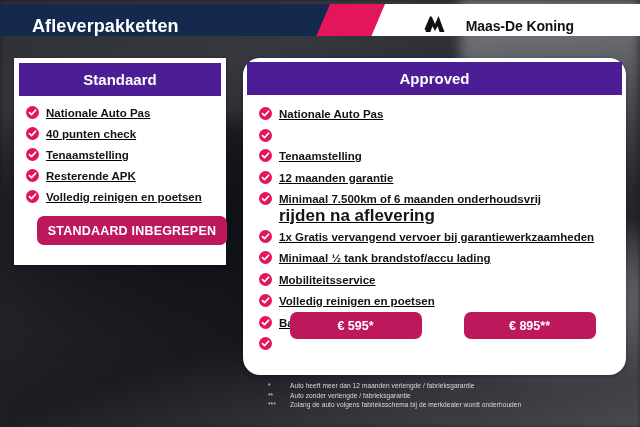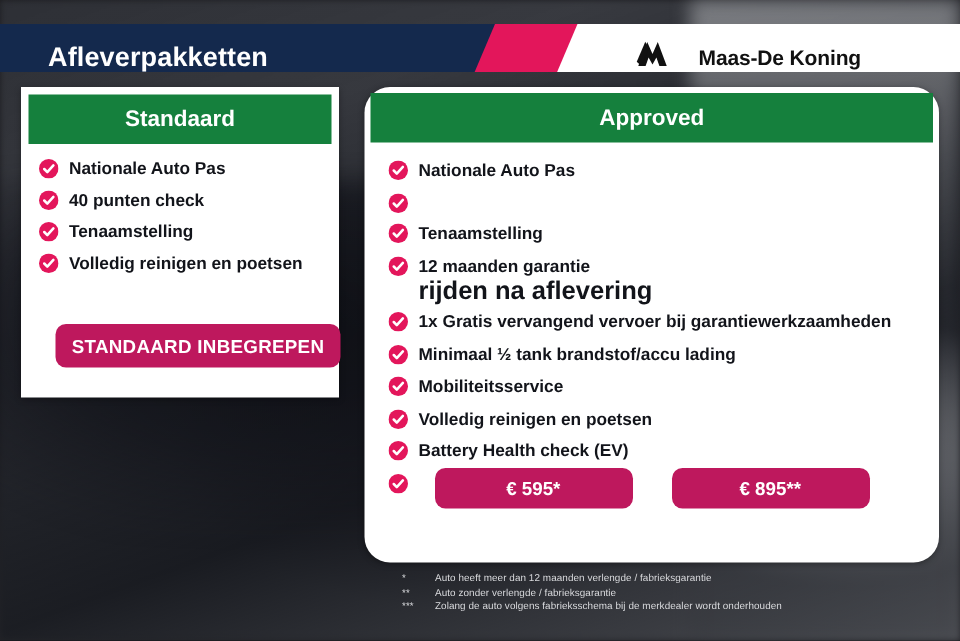--- a/index.html
+++ b/index.html
@@ -47,21 +47,21 @@
     filter: blur(6px);
   }
   .bg-veil {
     position: absolute; inset: 0;
     background: linear-gradient(180deg, rgba(40,42,48,0.12) 0%, rgba(30,32,38,0.30) 60%, rgba(45,47,52,0.45) 100%);
   }
 
   
   .header {
     position: absolute;
-    left: 0; top: 16px;
+    left: 0; top: 4px;
     width: 640px; height: 32px;
     background: #14294d;
     overflow: hidden;
   }
   .header-pink {
     position: absolute;
     top: 0; left: 330px;
     width: 120px; height: 44px;
     background: #e3165b;
     transform: skewX(-23deg);
@@ -107,33 +107,34 @@
   
   .card {
     position: absolute;
     background: #ffffff;
     box-shadow: 0 1px 4px rgba(0,0,0,0.35);
   }
   .card-left  { left: 14px;  top: 58px; width: 212px; height: 207px; }
   .card-right { left: 243px; top: 58px; width: 383px; height: 317px; border-radius: 17px; }
 
   .card-head {
-    background: #15803d;
+    background: #4c1d95;
     color: #ffffff;
     font-size: 15px;
     font-weight: bold;
     text-align: center;
     height: 33px;
     line-height: 33px;
     margin: 4px 4px 0 4px;
   }
   .card-left .card-head { margin: 5px 5px 0 5px; }
 
   .card-body {
     padding: 10px 12px 0 12px;
+    text-decoration: underline;
   }
   .card-right .card-body { padding: 12px 14px 0 16px; }
 
   ul.features {
     list-style: none;
     margin: 0;
     padding: 0;
   }
   ul.features li {
     display: flex;
@@ -179,20 +180,21 @@
     position: absolute;
     left: 0; right: 0; bottom: 36px;
     display: flex;
     justify-content: center;
     gap: 26px;
   }
   .btn-price {
     width: 132px; height: 27px;
     font-size: 12.5px;
     line-height: 27px;
+    margin-left: 16px;
   }
 
   
   .footnotes {
     position: absolute;
     left: 268px; top: 381px;
     color: #d9dadd;
     font-size: 6.6px;
     line-height: 9.6px;
     letter-spacing: 0.05px;
@@ -257,20 +259,29 @@
           </span>
           <span class="feat-text">Tenaamstelling</span>
         </li>
         <li>
           <span class="check">
             <svg width="13" height="13" viewBox="0 0 16 16">
                 <circle cx="8" cy="8" r="8" fill="#e3165b"></circle>
                 <path d="M4.3 8.2 L6.8 10.7 L11.8 5.2" stroke="#ffffff" stroke-width="2.1" fill="none" stroke-linecap="round" stroke-linejoin="round"></path>
               </svg>
           </span>
+          <span class="feat-text">Resterende APK</span>
+        </li>
+        <li>
+          <span class="check">
+            <svg width="13" height="13" viewBox="0 0 16 16">
+                <circle cx="8" cy="8" r="8" fill="#e3165b"></circle>
+                <path d="M4.3 8.2 L6.8 10.7 L11.8 5.2" stroke="#ffffff" stroke-width="2.1" fill="none" stroke-linecap="round" stroke-linejoin="round"></path>
+              </svg>
+          </span>
           <span class="feat-text">Volledig reinigen en poetsen</span>
         </li>
       </ul>
     </div>
     <button class="btn btn-standaard">STANDAARD INBEGREPEN</button>
   </div>
 
   <div class="card card-right">
     <div class="card-head">Approved</div>
     <div class="card-body">
@@ -303,20 +314,29 @@
         </li>
         <li>
           <span class="check">
             <svg width="13" height="13" viewBox="0 0 16 16">
                 <circle cx="8" cy="8" r="8" fill="#e3165b"></circle>
                 <path d="M4.3 8.2 L6.8 10.7 L11.8 5.2" stroke="#ffffff" stroke-width="2.1" fill="none" stroke-linecap="round" stroke-linejoin="round"></path>
               </svg>
           </span>
           <span class="feat-text">12 maanden garantie</span>
         </li>
+        <li>
+          <span class="check">
+            <svg width="13" height="13" viewBox="0 0 16 16">
+                <circle cx="8" cy="8" r="8" fill="#e3165b"></circle>
+                <path d="M4.3 8.2 L6.8 10.7 L11.8 5.2" stroke="#ffffff" stroke-width="2.1" fill="none" stroke-linecap="round" stroke-linejoin="round"></path>
+              </svg>
+          </span>
+          <span class="feat-text">Minimaal 7.500km of 6 maanden onderhoudsvrij</span>
+        </li>
       </ul>
       <div class="feat-cont">rijden na aflevering</div>
       <ul class="features">
         <li>
           <span class="check">
             <svg width="13" height="13" viewBox="0 0 16 16">
                 <circle cx="8" cy="8" r="8" fill="#e3165b"></circle>
                 <path d="M4.3 8.2 L6.8 10.7 L11.8 5.2" stroke="#ffffff" stroke-width="2.1" fill="none" stroke-linecap="round" stroke-linejoin="round"></path>
               </svg>
           </span>

